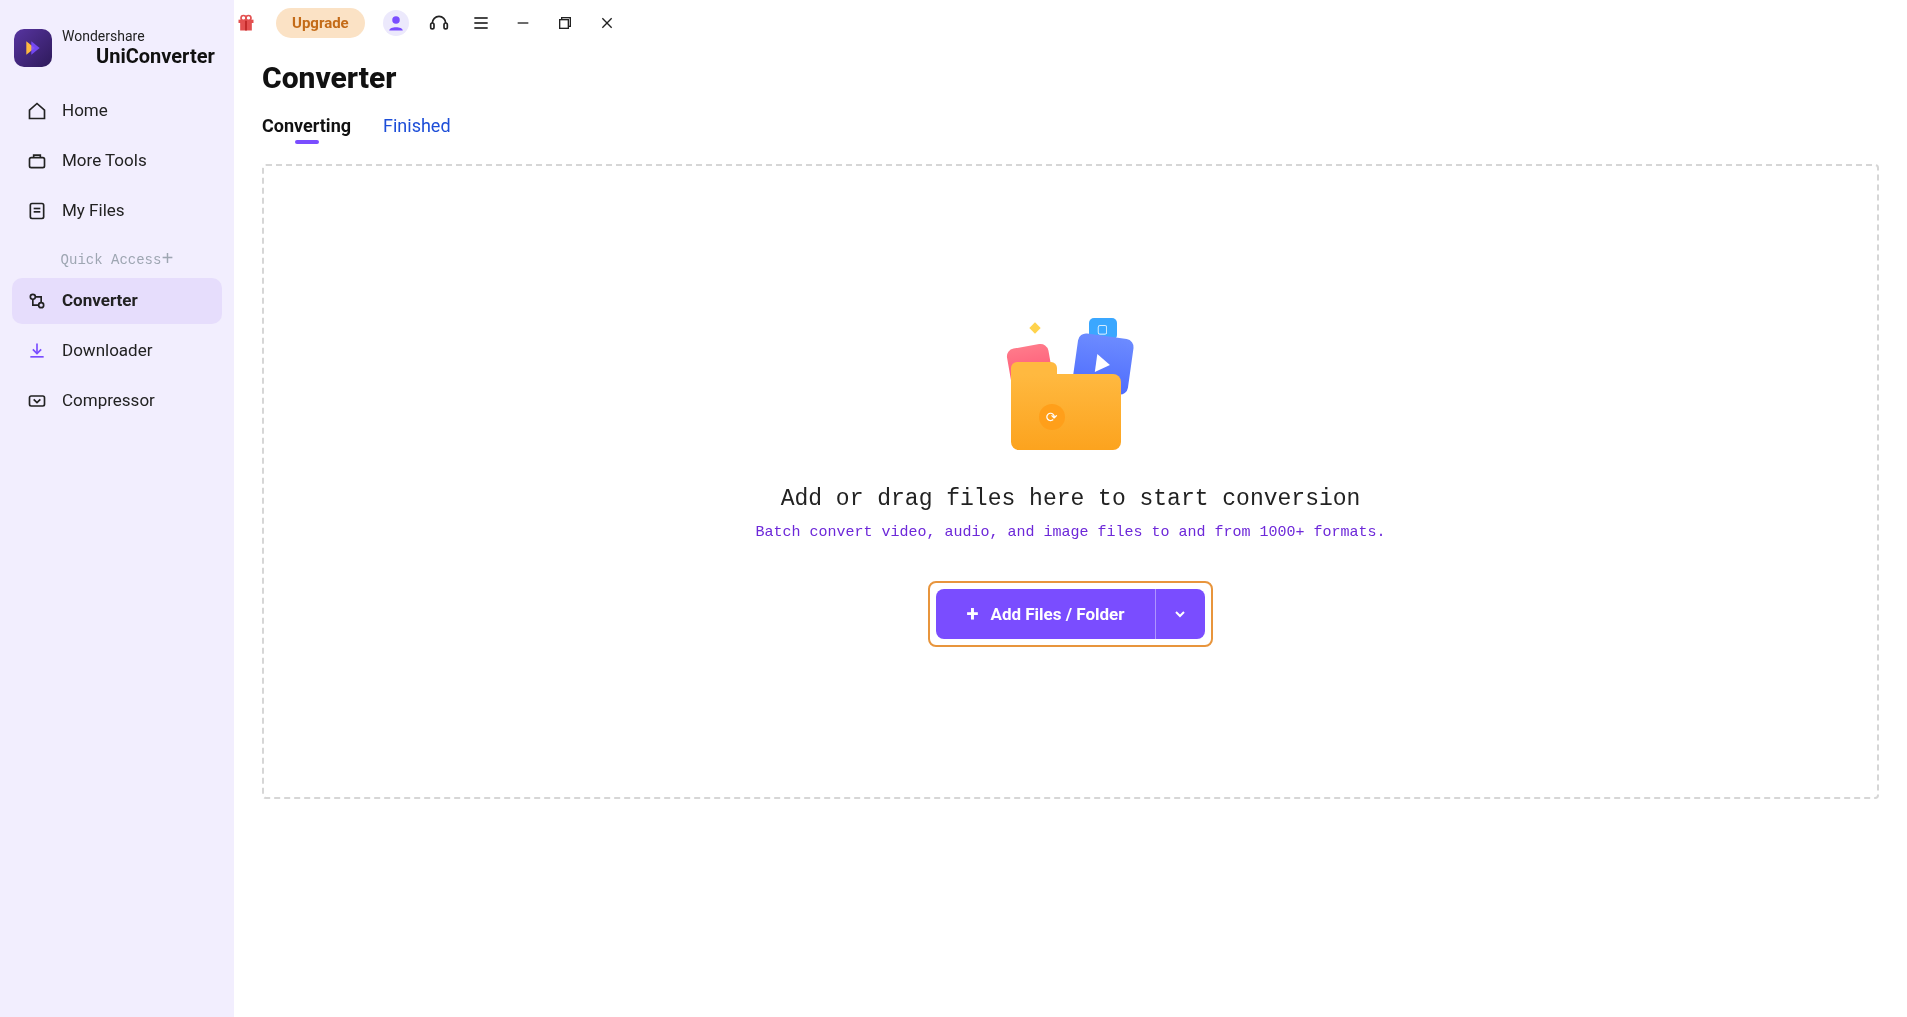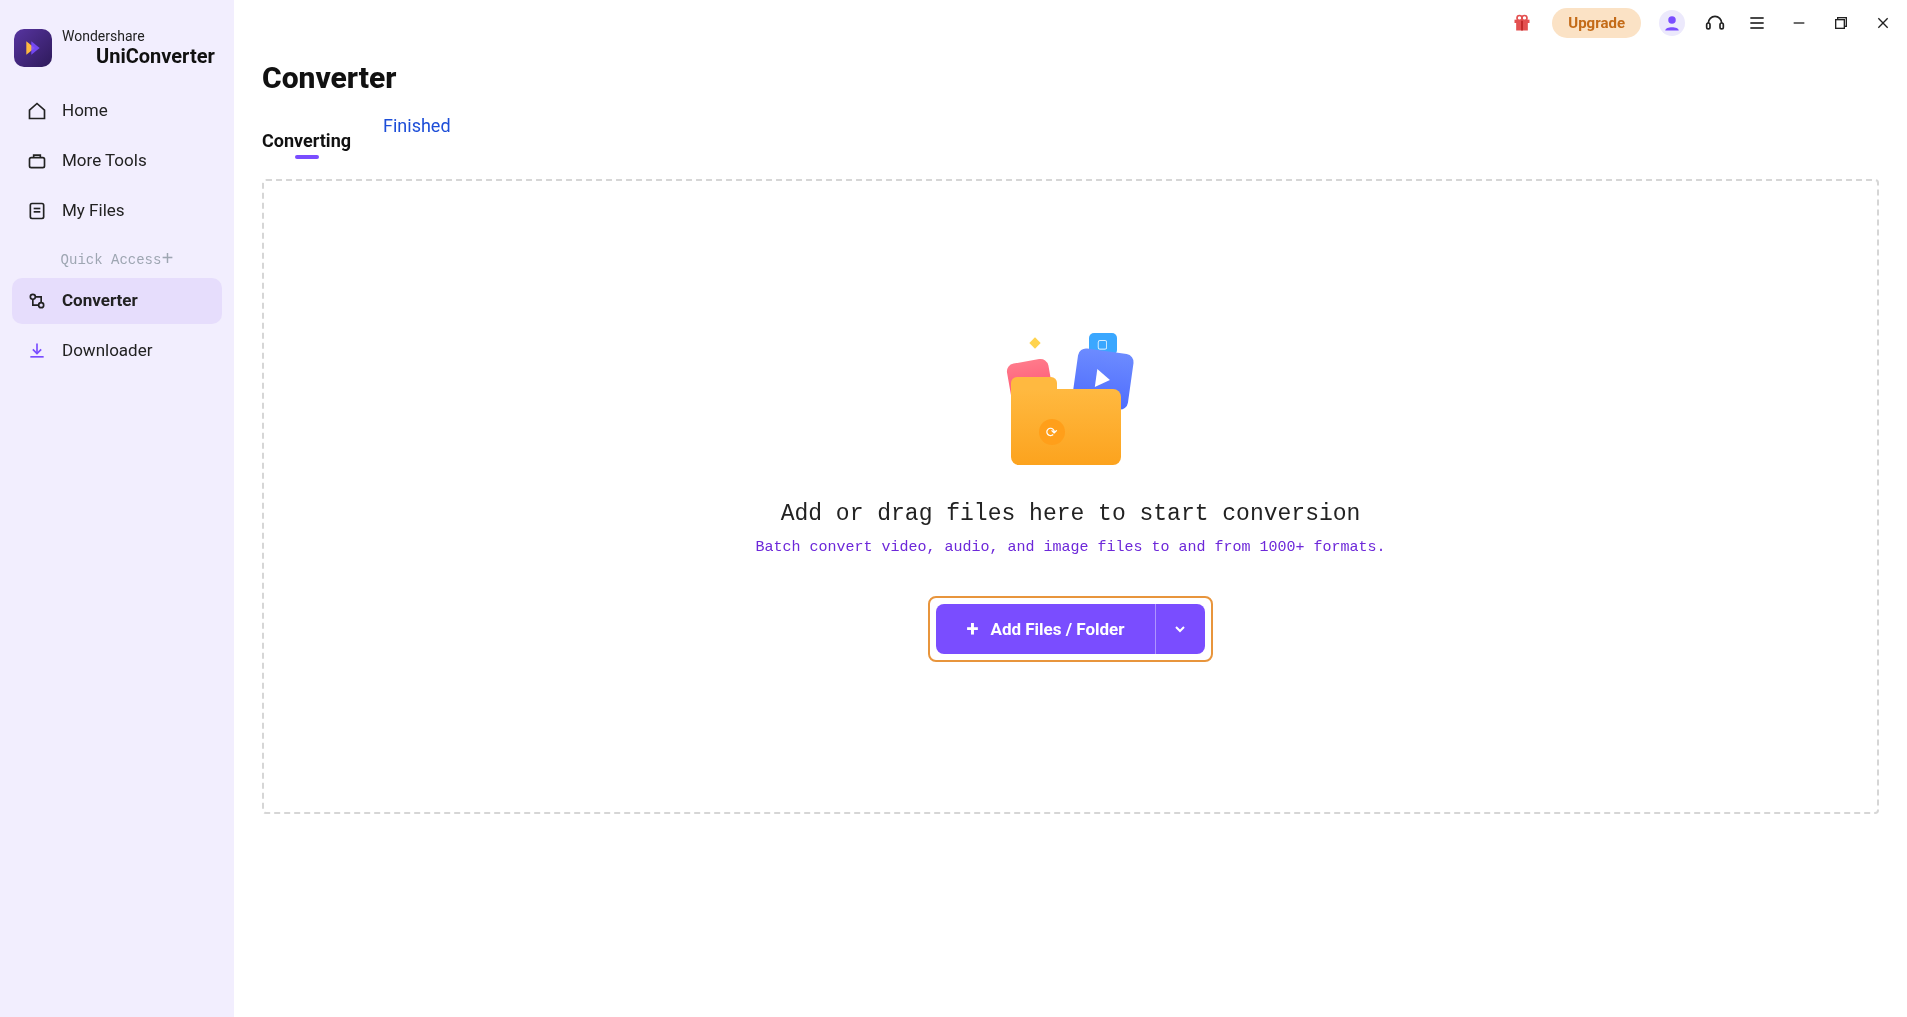--- a/index.html
+++ b/index.html
@@ -77,21 +77,21 @@
 }
 
 
 .main {
   flex: 1;
   display: flex; flex-direction: column;
   background: #fff;
 }
 .titlebar {
   height: 40px;
-  display: flex; align-items: center; justify-content: flex-end;
+  display: flex; align-items: center; 
   padding: 6px 12px 0 0;
   gap: 18px;
 }
 .titlebar .icon-btn {
   width: 24px; height: 24px;
   display: flex; align-items: center; justify-content: center;
   cursor: pointer;
   color: #333;
 }
 .upgrade-btn {
@@ -123,21 +123,21 @@
 .tabs {
   display: flex;
   gap: 32px;
   margin-top: 20px;
   font-size: 18px;
 }
 .tab {
   color: #1d4ed8; cursor: pointer; position: relative; padding-bottom: 8px;
 }
 .tab.active {
-  color: #111; font-weight: 700; margin-top: 15px;
+  color: #111; font-weight: 700;
 }
 .tab.active::after {
   content: '';
   position: absolute;
   bottom: 0; left: 50%; transform: translateX(-50%);
   width: 24px; height: 4px; border-radius: 4px;
   background: #7a4dff;
 }
 
 .drop-zone {
@@ -303,20 +303,29 @@
     </div>
     <div class="nav-item">
       <span class="icon">
         <svg width="20" height="20" viewBox="0 0 24 24" fill="none" stroke="#7a4dff" stroke-width="2">
             <path d="M12 3 V15"></path>
             <path d="M7 10 L12 15 L17 10"></path>
             <path d="M4 19 H20"></path>
           </svg>
       </span>
       <span>Downloader</span>
+    </div>
+    <div class="nav-item">
+      <span class="icon">
+        <svg width="20" height="20" viewBox="0 0 24 24" fill="none" stroke="#222" stroke-width="2">
+            <rect x="3" y="6" width="18" height="12" rx="2"></rect>
+            <path d="M8 10 L12 14 L16 10"></path>
+          </svg>
+      </span>
+      <span>Compressor</span>
     </div>
   </div>
 </div>
 
 <div class="main">
   <div class="titlebar">
     <span class="icon-btn gift-icon">
       <svg width="20" height="20" viewBox="0 0 24 24" fill="#e35050">
           <rect x="3" y="8" width="18" height="4"></rect>
           <rect x="5" y="12" width="14" height="9"></rect>

